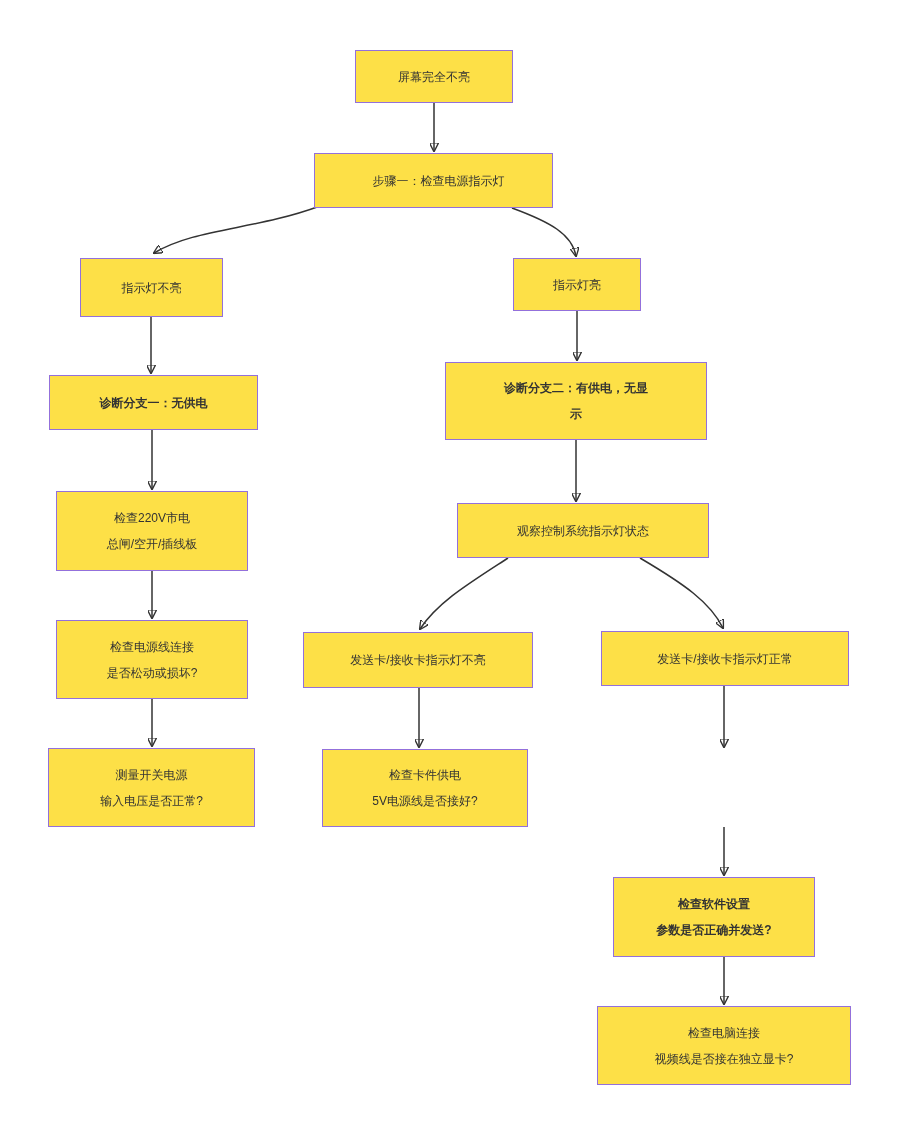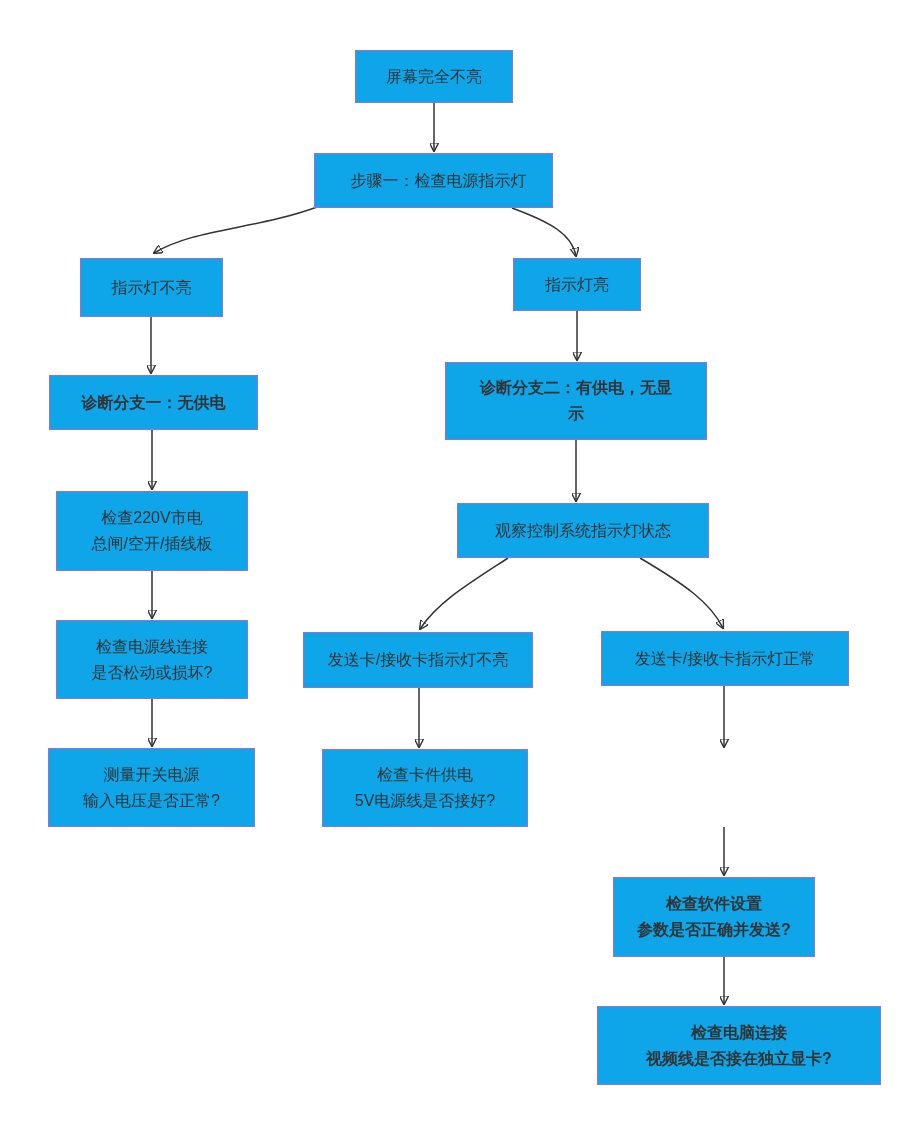--- a/index.html
+++ b/index.html
@@ -24,49 +24,49 @@
     pointer-events: none;
   }
   .edge-layer path {
     fill: none;
     stroke: #333333;
     stroke-width: 1.5;
   }
   .node {
     position: absolute;
     box-sizing: border-box;
-    background: #0ea5e9;
+    background: #fde047;
     border: 1px solid #9370DB;
     color: #333333;
     display: flex;
     align-items: center;
     justify-content: center;
     text-align: center;
-    font-size: 16px;
+    font-size: 12px;
     line-height: 26px;
     white-space: pre-line;
   }
   .node.bold { font-weight: 700; }
 
   #n-start            { left: 355px; top: 50px;   width: 158px; height: 53px; }
   #n-step1            { left: 314px; top: 153px;  width: 239px; height: 55px; padding-left: 10px; }
   #n-led-off          { left: 80px;  top: 258px;  width: 143px; height: 59px; }
   #n-led-on           { left: 513px; top: 258px;  width: 128px; height: 53px; }
   #n-branch1          { left: 49px;  top: 375px;  width: 209px; height: 55px; }
   #n-check-mains      { left: 56px;  top: 491px;  width: 192px; height: 80px; }
   #n-check-cord       { left: 56px;  top: 620px;  width: 192px; height: 79px; }
   #n-measure-psu      { left: 48px;  top: 748px;  width: 207px; height: 79px; }
   #n-branch2          { left: 445px; top: 362px;  width: 262px; height: 78px; }
   #n-observe          { left: 457px; top: 503px;  width: 252px; height: 55px; }
   #n-card-off         { left: 303px; top: 632px;  width: 230px; height: 56px; }
   #n-card-ok          { left: 601px; top: 631px;  width: 248px; height: 55px; }
   #n-check-card-power { left: 322px; top: 749px;  width: 206px; height: 78px; }
   #n-check-cable      { left: 632px; top: 749px;  width: 185px; height: 78px; }
   #n-check-software   { left: 613px; top: 877px;  width: 202px; height: 80px; font-weight: bold; }
-  #n-check-pc         { left: 597px; top: 1006px; width: 284px; height: 79px; font-weight: bold; }
+  #n-check-pc         { left: 597px; top: 1006px; width: 254px; height: 79px; }
 </style>
 </head>
 <body>
 
 <div class="canvas">
 
   <svg class="edge-layer" viewBox="0 0 900 1134" xmlns="http://www.w3.org/2000/svg">
     <defs>
       <marker id="arrow" viewBox="0 0 10 10" refX="9" refY="5" markerUnits="userSpaceOnUse" markerWidth="9" markerHeight="9" orient="auto">
         <path d="M0,0 L10,5 L0,10 z" fill="#333333" stroke="none"></path>

